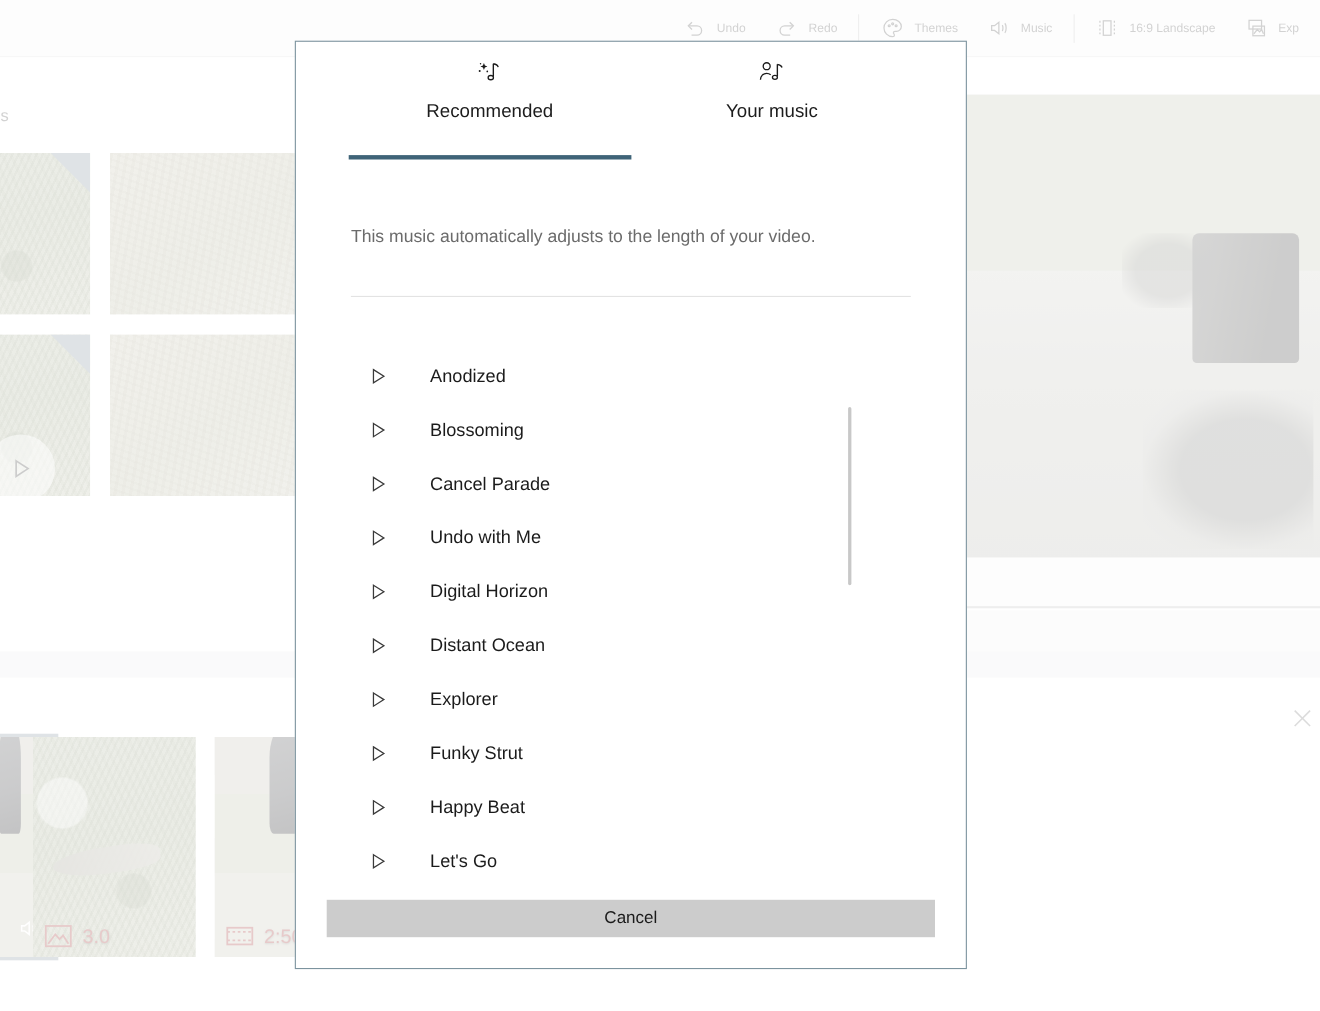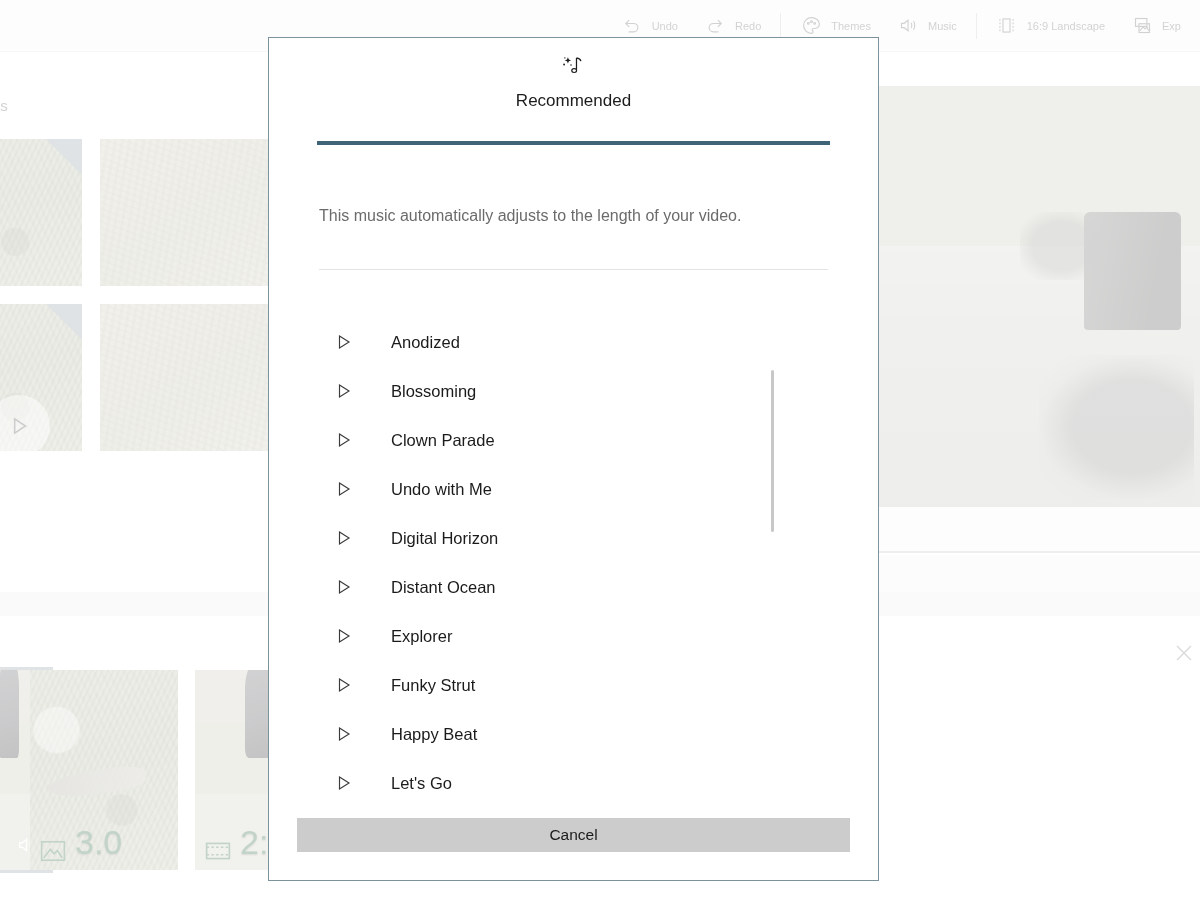--- a/index.html
+++ b/index.html
@@ -155,23 +155,23 @@
   .clip {
     position: absolute;
     top: 0;
     height: 200px;
     overflow: hidden;
   }
   .clip.sel { outline: 3px solid #8ea7b8; outline-offset: 0px; }
   .clip-badge {
     position: absolute;
     left: 10px; bottom: 8px;
-    display: flex; align-items: flex-end; gap: 9px;
-    color: #15803d;
-    font-size: 34px;
+    display: flex; align-items: center; gap: 9px;
+    color: #ef4444;
+    font-size: 18px;
     text-shadow: 0 1px 2px rgba(0,0,0,.35);
   }
   .clip-badge .bico { display:flex; }
   .clip-audio {
     position: absolute;
     right: 12px; bottom: 10px;
     color: #ffffff;
   }
 
   
@@ -542,20 +542,33 @@
               <circle cx="5.0" cy="3.0" r="0.7" fill="currentColor" stroke="none"></circle>
               <path d="M17.1 3.1v12.1" stroke-width="1.3"></path>
               <path d="M17.1 3.1c2.1.35 4.1 1.25 4.6 3.2" stroke-width="1.3"></path>
               <ellipse cx="14.7" cy="16.2" rx="2.5" ry="2.0"></ellipse>
             </svg>
           </span>
           <span class="tab-label">Recommended</span>
           <span class="underline"></span>
         </div>
 
+        <div class="tab">
+          <span class="tab-ico">
+            <svg width="27" height="25" viewBox="0 0 28 26" fill="none" stroke="currentColor" stroke-width="1.25">
+              <circle cx="9.3" cy="5.4" r="3.3"></circle>
+              <path d="M3.4 18.2c0-3.6 2.7-6.1 5.9-6.1 1.5 0 2.8.5 3.8 1.3"></path>
+              <path d="M19.4 3.6v11.3" stroke-width="1.3"></path>
+              <path d="M19.4 3.6c2.0.35 3.9 1.2 4.4 3.0" stroke-width="1.3"></path>
+              <ellipse cx="17.1" cy="15.9" rx="2.35" ry="1.9"></ellipse>
+            </svg>
+          </span>
+          <span class="tab-label">Your music</span>
+          <span class="underline"></span>
+        </div>
 
       </div>
     </div>
 
     <div class="desc">This music automatically adjusts to the length of your video.</div>
     <div class="rule"></div>
 
     <div class="list-wrap">
       <div class="list">
 
@@ -577,21 +590,21 @@
           </span>
           <span class="song-name">Blossoming</span>
         </div>
 
         <div class="song">
           <span class="play-tri">
             <svg width="14" height="16" viewBox="0 0 14 16" fill="none" stroke="currentColor" stroke-width="1.15">
               <polygon points="2.5,2 12,8 2.5,14"></polygon>
             </svg>
           </span>
-          <span class="song-name">Clown Parade</span>
+          <span class="song-name">Cancel Parade</span>
         </div>
 
         <div class="song">
           <span class="play-tri">
             <svg width="14" height="16" viewBox="0 0 14 16" fill="none" stroke="currentColor" stroke-width="1.15">
               <polygon points="2.5,2 12,8 2.5,14"></polygon>
             </svg>
           </span>
           <span class="song-name">Undo with Me</span>
         </div>

